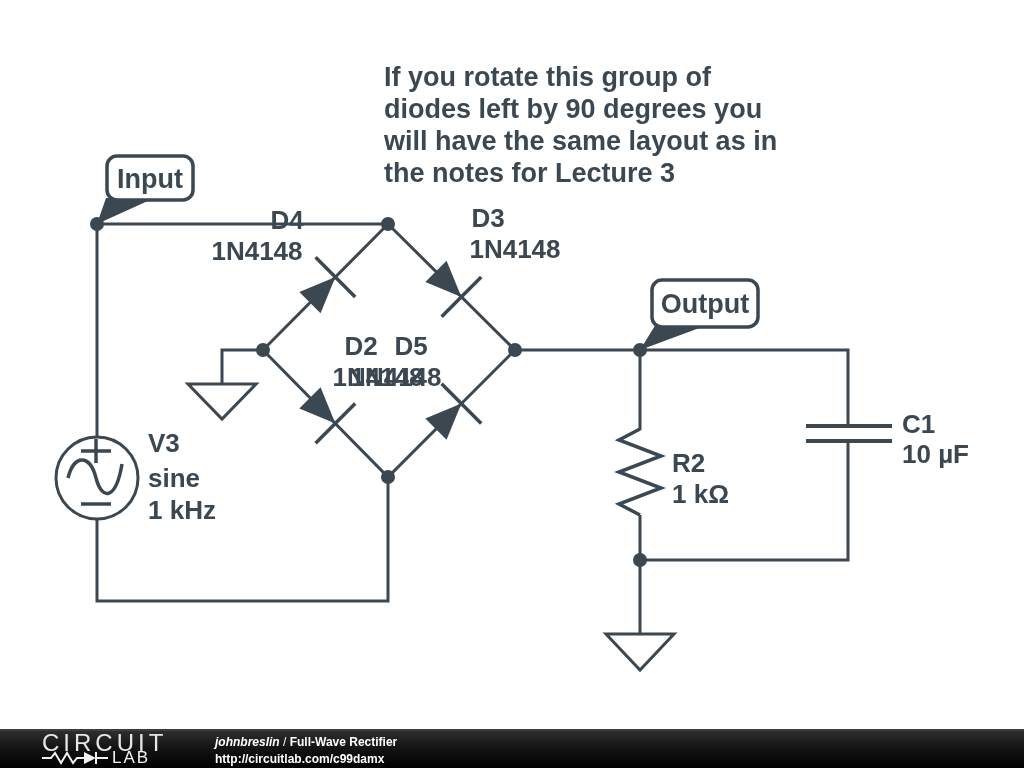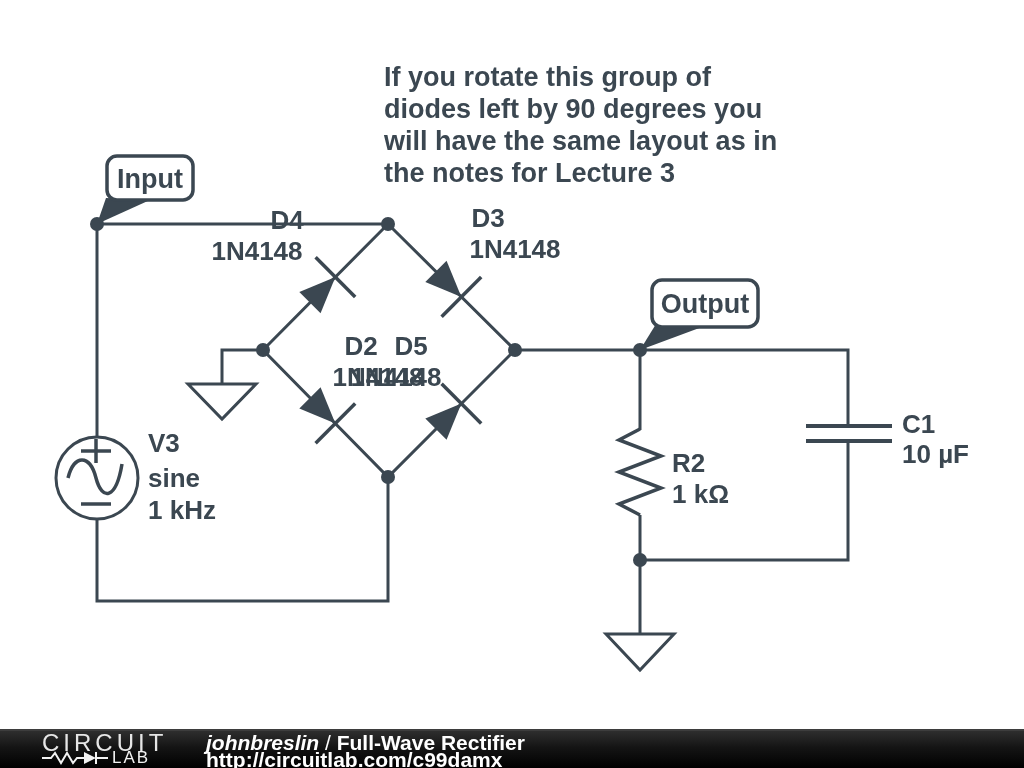--- a/index.html
+++ b/index.html
@@ -36,21 +36,21 @@
     border-top:2px solid #3d3d3d;box-sizing:border-box;
     color:#ffffff;display:flex;align-items:center;
   }
   .logo{position:absolute;left:42px;top:2px;width:140px;}
   .logo-circuit{
     font-size:24px;font-weight:400;color:#e6e6e6;letter-spacing:4px;
     line-height:19px;white-space:nowrap;
   }
   .logo-row{display:flex;align-items:center;height:14px;margin-top:-1px;}
   .logo-lab{font-size:17px;font-weight:normal;color:#f2f2f2;letter-spacing:2px;line-height:14px;text-align:center;}
-  .meta{position:absolute;left:206px;top:3px;font-size:21px;line-height:17px;color:#ffffff;}
+  .meta{position:absolute;left:215px;top:3px;font-size:12px;line-height:17px;color:#ffffff;}
   .meta .author{font-style:italic;font-weight:bold;}
   .meta .sep{font-weight:normal;}
   .meta .title{font-weight:bold;}
   .meta .url{font-weight:bold;}
 </style>
 </head>
 <body>
 
 <svg class="schematic" width="1024" height="768" viewBox="0 0 1024 768">
 

